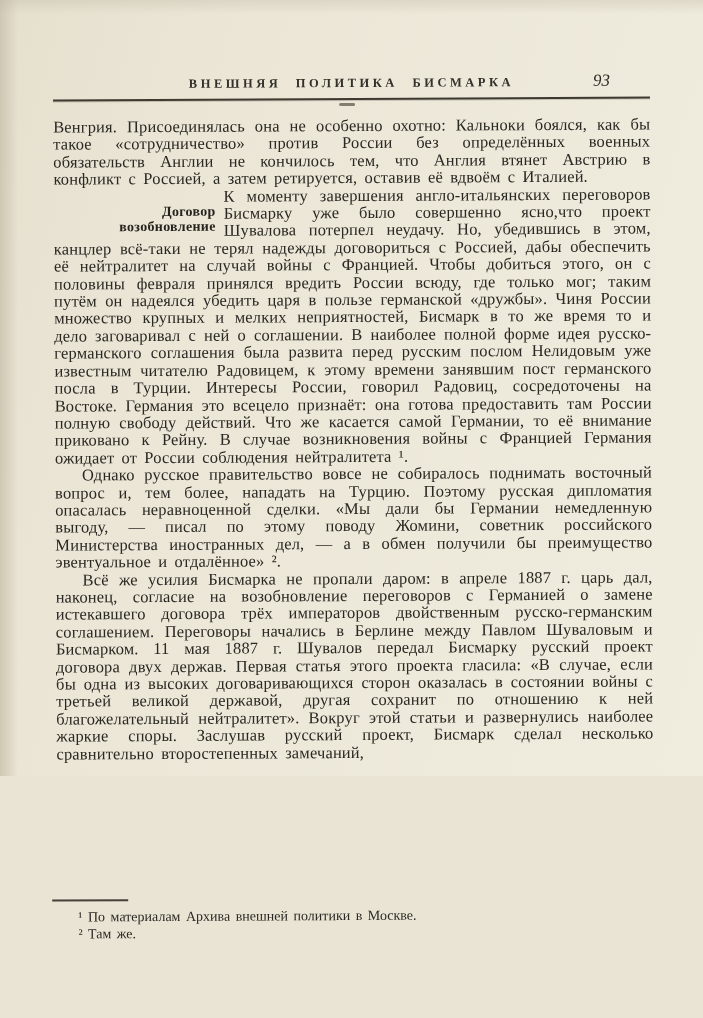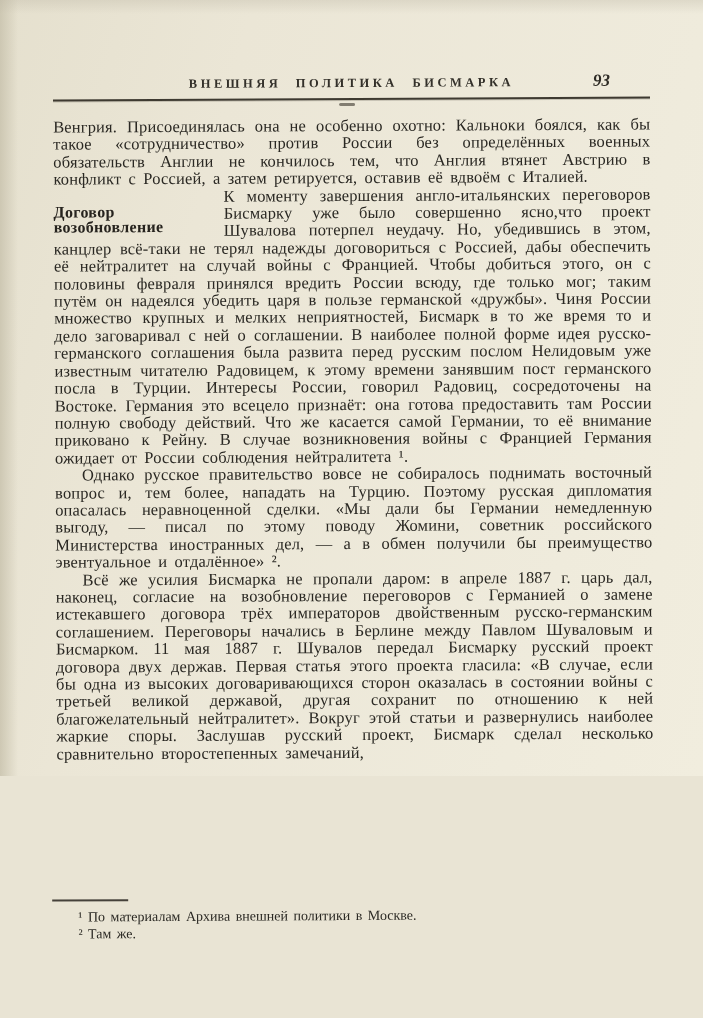--- a/index.html
+++ b/index.html
@@ -29,21 +29,21 @@
   }
   .running-header{position:relative;margin-top:76px;height:18px;}
   .header-title{
     display:block;text-align:center;
     font-size:12.5px;font-weight:bold;
     letter-spacing:3.5px;word-spacing:8px;
     color:#33302a;
   }
   .page-number{
     position:absolute;right:40px;top:-4px;
-    font-style:italic;font-weight:bold;font-size:17px;color:#2e2b25;
+    font-style:italic;font-weight:normal;font-size:17px;color:#2e2b25;
   }
   .header-rule{
     height:2px;background:#3e3a31;margin-top:4px;
     box-shadow:0 1px 0 rgba(62,58,49,.22);
   }
   .smudge{
     width:16px;height:3px;border-radius:2px;
     background:#555046;opacity:.7;
     margin:3px 0 0 286px;
   }
@@ -51,22 +51,22 @@
     margin-top:11px;
     font-size:16.5px;line-height:17.4px;
     text-align:justify;
     letter-spacing:.15px;word-spacing:3px;
   }
   .body-text p{margin:0;}
   p.indent{text-indent:27px;}
   .margin-heading{
     float:left;width:170px;height:51px;
     box-sizing:border-box;padding:16px 8px 0 0;
-    text-align:left;
-    font-weight:bold;font-size:16px;line-height:15.5px;
+    text-align:right;
+    font-weight:bold;font-size:14px;line-height:15.5px;
     letter-spacing:.3px;word-spacing:0;
     color:#26231e;
   }
   .section::after{content:"";display:block;clear:both;}
   .footnotes{
     position:absolute;left:0;top:898px;width:597px;
     font-size:14px;line-height:17px;text-align:left;
     word-spacing:2px;
   }
   .footnote-rule{width:76px;height:2px;background:#45413a;margin:0 0 7px -5px;}

